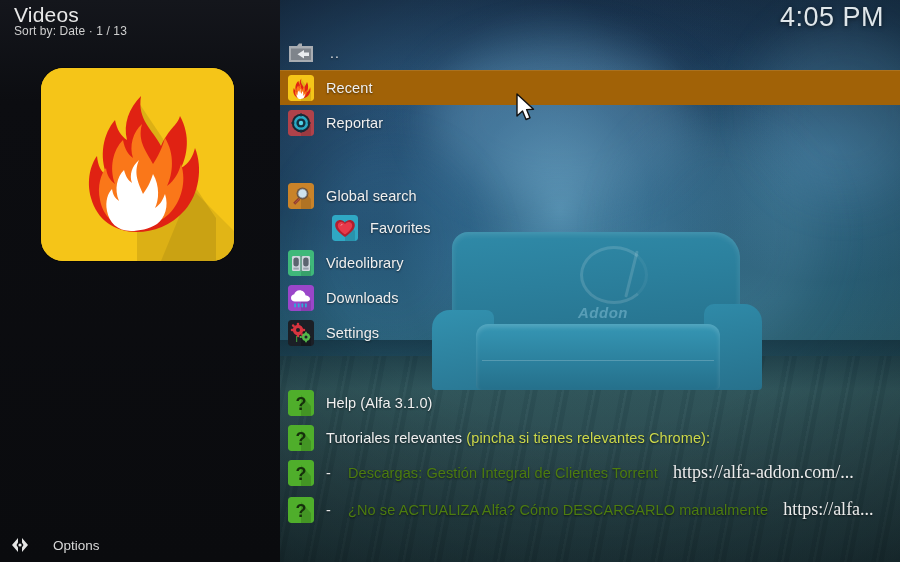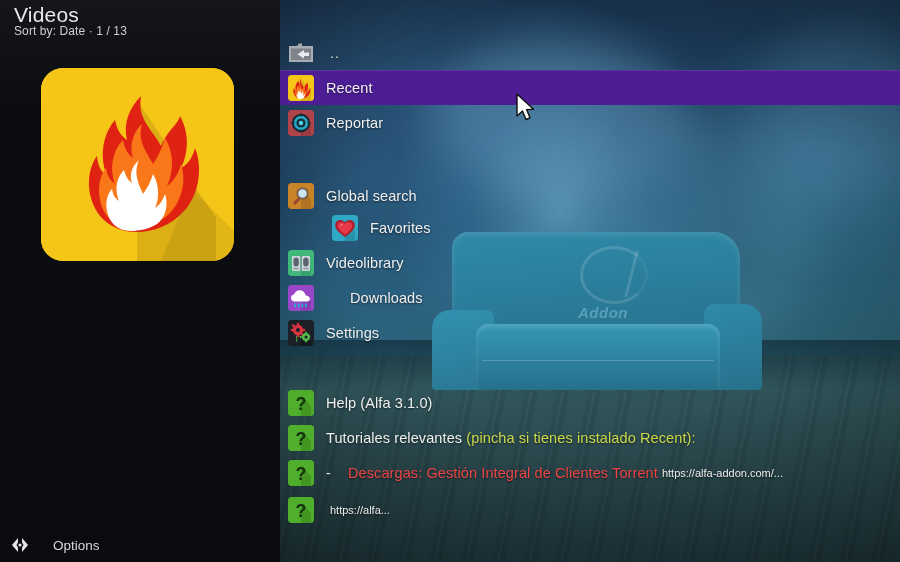--- a/index.html
+++ b/index.html
@@ -185,49 +185,50 @@
     position: absolute;
     left: 0;
     width: 620px;
     height: 35px;
     display: flex;
     align-items: center;
     box-sizing: border-box;
   }
   .row.parent { height: 30px; }
   .row.selected {
-    background: #4c1d95;
+    background: #a16207;
     box-shadow: inset 0 1px 0 rgba(255,255,255,0.10);
   }
   .row-icon {
     width: 26px;
     height: 26px;
     margin-left: 8px;
     margin-right: 12px;
     flex: 0 0 26px;
     border-radius: 3px;
     position: relative;
     overflow: hidden;
   }
   .row-label {
     font-size: 14.5px;
     color: #f0f0f0;
     white-space: nowrap;
     letter-spacing: 0.1px;
     text-shadow: 0 1px 2px rgba(0,0,0,0.55);
   }
   .row-label .green { color: #cdd94a; }
-  .row-label .yellow { color: #ef4444; }
+  .row-label .yellow { color: #4d7c0f; }
   .row-label .dash { color: #e6e6e6; display: inline-block; width: 22px; }
   .row-url {
-    font-size: 11px;
+    font-size: 18px;
     color: #ececec;
-    margin-left: 4px;
+    margin-left: 15px;
     white-space: nowrap;
     text-shadow: 0 1px 2px rgba(0,0,0,0.55);
+    font-family: Liberation Serif, serif;
   }
 
   
   .parent-icon {
     width: 26px; height: 22px;
     margin-left: 8px; margin-right: 16px;
     flex: 0 0 26px;
     position: relative;
   }
   .parent-label {
@@ -276,20 +277,21 @@
       <div class="couch-word">Addon</div>
       <div class="couch-armL"></div>
       <div class="couch-armR"></div>
       <div class="couch-seat"></div>
       <div class="couch-seam"></div>
     </div>
 
     <div class="fa-vignette"></div>
   </div>
 
+  <div id="clock">4:05 PM</div>
 
   <div id="sidebar">
 
     <div id="page-title">Videos</div>
     <div id="page-subtitle">Sort by: Date  ·  1 / 13</div>
 
     <div id="thumb">
       <svg width="193" height="193" viewBox="0 0 193 193">
         <rect x="0" y="0" width="193" height="193" fill="#f5c518"></rect>
         <path d="M96 32 L175 150 L175 193 L96 193 Z" fill="#000" opacity="0.10"></path>
@@ -433,21 +435,21 @@
           <rect x="5.4" y="7.4" width="5.4" height="9" rx="2.6" fill="#5c6470"></rect>
           <rect x="15.2" y="7.4" width="5.4" height="9" rx="2.6" fill="#5c6470"></rect>
           <rect x="5.4" y="17.6" width="5.4" height="2" fill="#9aa3ae"></rect>
           <rect x="15.2" y="17.6" width="5.4" height="2" fill="#9aa3ae"></rect>
           <rect x="12.5" y="5.5" width="1" height="16" fill="#8c95a0"></rect>
         </svg>
       </div>
       <span class="row-label">Videolibrary</span>
     </div>
 
-    <div class="row" style="top:280px;gap:24px;">
+    <div class="row" style="top:280px;">
       <div class="row-icon">
         <svg width="26" height="26" viewBox="0 0 26 26">
           <rect width="26" height="26" rx="3" fill="#9a46c9"></rect>
           <path d="M13 5 L23 16 L23 26 L13 26 Z" fill="#000" opacity="0.12"></path>
           <path d="M7 16.5 C4.6 16.5, 3 14.9, 3 12.9 C3 11, 4.4 9.5, 6.2 9.3 C6.8 6.9, 9 5.2, 11.6 5.2 C14.6 5.2, 17.1 7.4, 17.5 10.3 C19.9 10.5, 22 12, 22 14 C22 15.6, 20.6 16.5, 19 16.5 Z" fill="#ffffff"></path>
           <rect x="6.2" y="18.3" width="1.8" height="4.2" rx="0.9" fill="#2fa9d8"></rect>
           <rect x="9.8" y="18.3" width="1.8" height="4.2" rx="0.9" fill="#2fa9d8"></rect>
           <rect x="13.4" y="18.3" width="1.8" height="4.2" rx="0.9" fill="#2fa9d8"></rect>
           <rect x="17" y="18.3" width="1.8" height="4.2" rx="0.9" fill="#2fa9d8"></rect>
         </svg>
@@ -497,21 +499,21 @@
     </div>
 
     <div class="row" style="top:420px;">
       <div class="row-icon">
         <svg width="26" height="26" viewBox="0 0 26 26">
           <rect width="26" height="26" rx="3" fill="#4fae2b"></rect>
           <path d="M13 5 L23 16 L23 26 L13 26 Z" fill="#000" opacity="0.14"></path>
           <text x="13" y="20" font-family="Liberation Sans, sans-serif" font-size="18" font-weight="bold" fill="#16300c" text-anchor="middle">?</text>
         </svg>
       </div>
-      <span class="row-label"><span>Tutoriales relevantes </span><span class="green">(pincha si tienes instalado Recent):</span></span>
+      <span class="row-label"><span>Tutoriales relevantes </span><span class="green">(pincha si tienes relevantes Chrome):</span></span>
     </div>
 
     <div class="row" style="top:455px;">
       <div class="row-icon">
         <svg width="26" height="26" viewBox="0 0 26 26">
           <rect width="26" height="26" rx="3" fill="#4fae2b"></rect>
           <path d="M13 5 L23 16 L23 26 L13 26 Z" fill="#000" opacity="0.14"></path>
           <text x="13" y="20" font-family="Liberation Sans, sans-serif" font-size="18" font-weight="bold" fill="#16300c" text-anchor="middle">?</text>
         </svg>
       </div>
@@ -520,20 +522,21 @@
     </div>
 
     <div class="row" style="top:492px;">
       <div class="row-icon">
         <svg width="26" height="26" viewBox="0 0 26 26">
           <rect width="26" height="26" rx="3" fill="#4fae2b"></rect>
           <path d="M13 5 L23 16 L23 26 L13 26 Z" fill="#000" opacity="0.14"></path>
           <text x="13" y="20" font-family="Liberation Sans, sans-serif" font-size="18" font-weight="bold" fill="#16300c" text-anchor="middle">?</text>
         </svg>
       </div>
+      <span class="row-label"><span class="dash">-</span><span class="yellow">¿No se ACTUALIZA Alfa? Cómo DESCARGARLO manualmente</span></span>
       <span class="row-url">https://alfa...</span>
     </div>
 
   </div>
 
   <svg id="cursor" width="22" height="32" viewBox="0 0 22 32">
     <path d="M1 1 L1 23 L6.5 18 L10 26.5 L14 24.8 L10.6 16.6 L17.5 16.2 Z" fill="#ffffff" stroke="#101010" stroke-width="1.4" stroke-linejoin="round"></path>
   </svg>
 
 </div>

